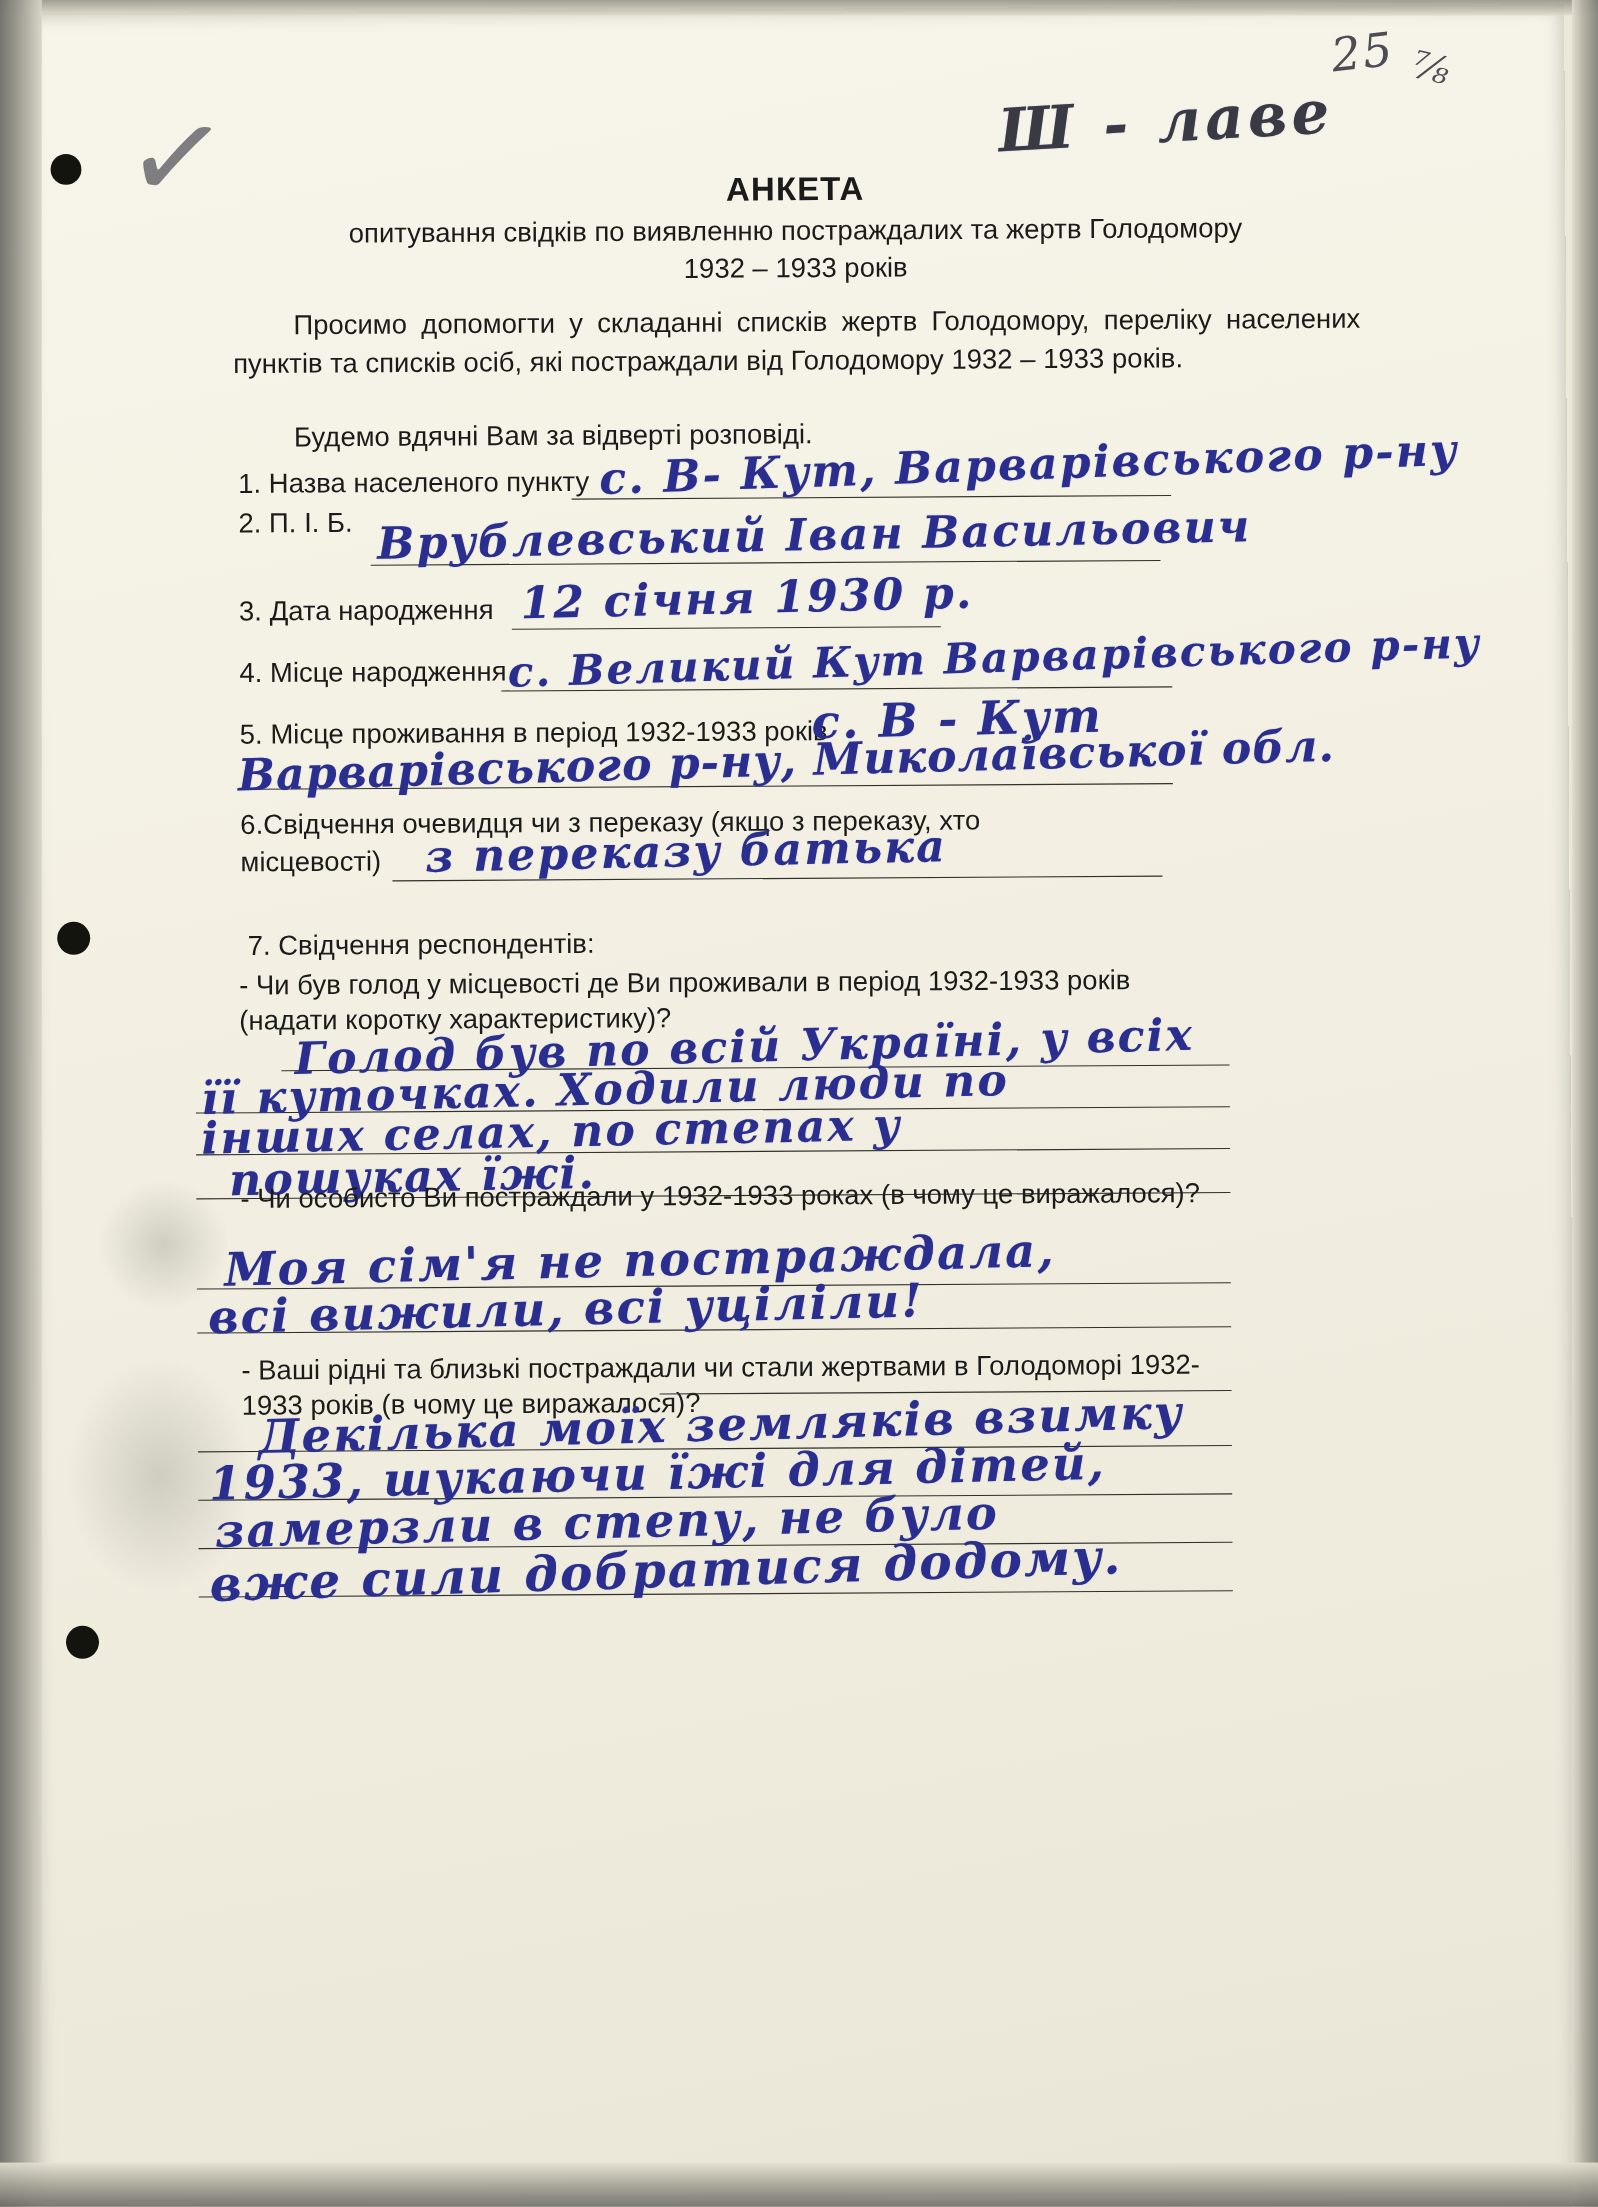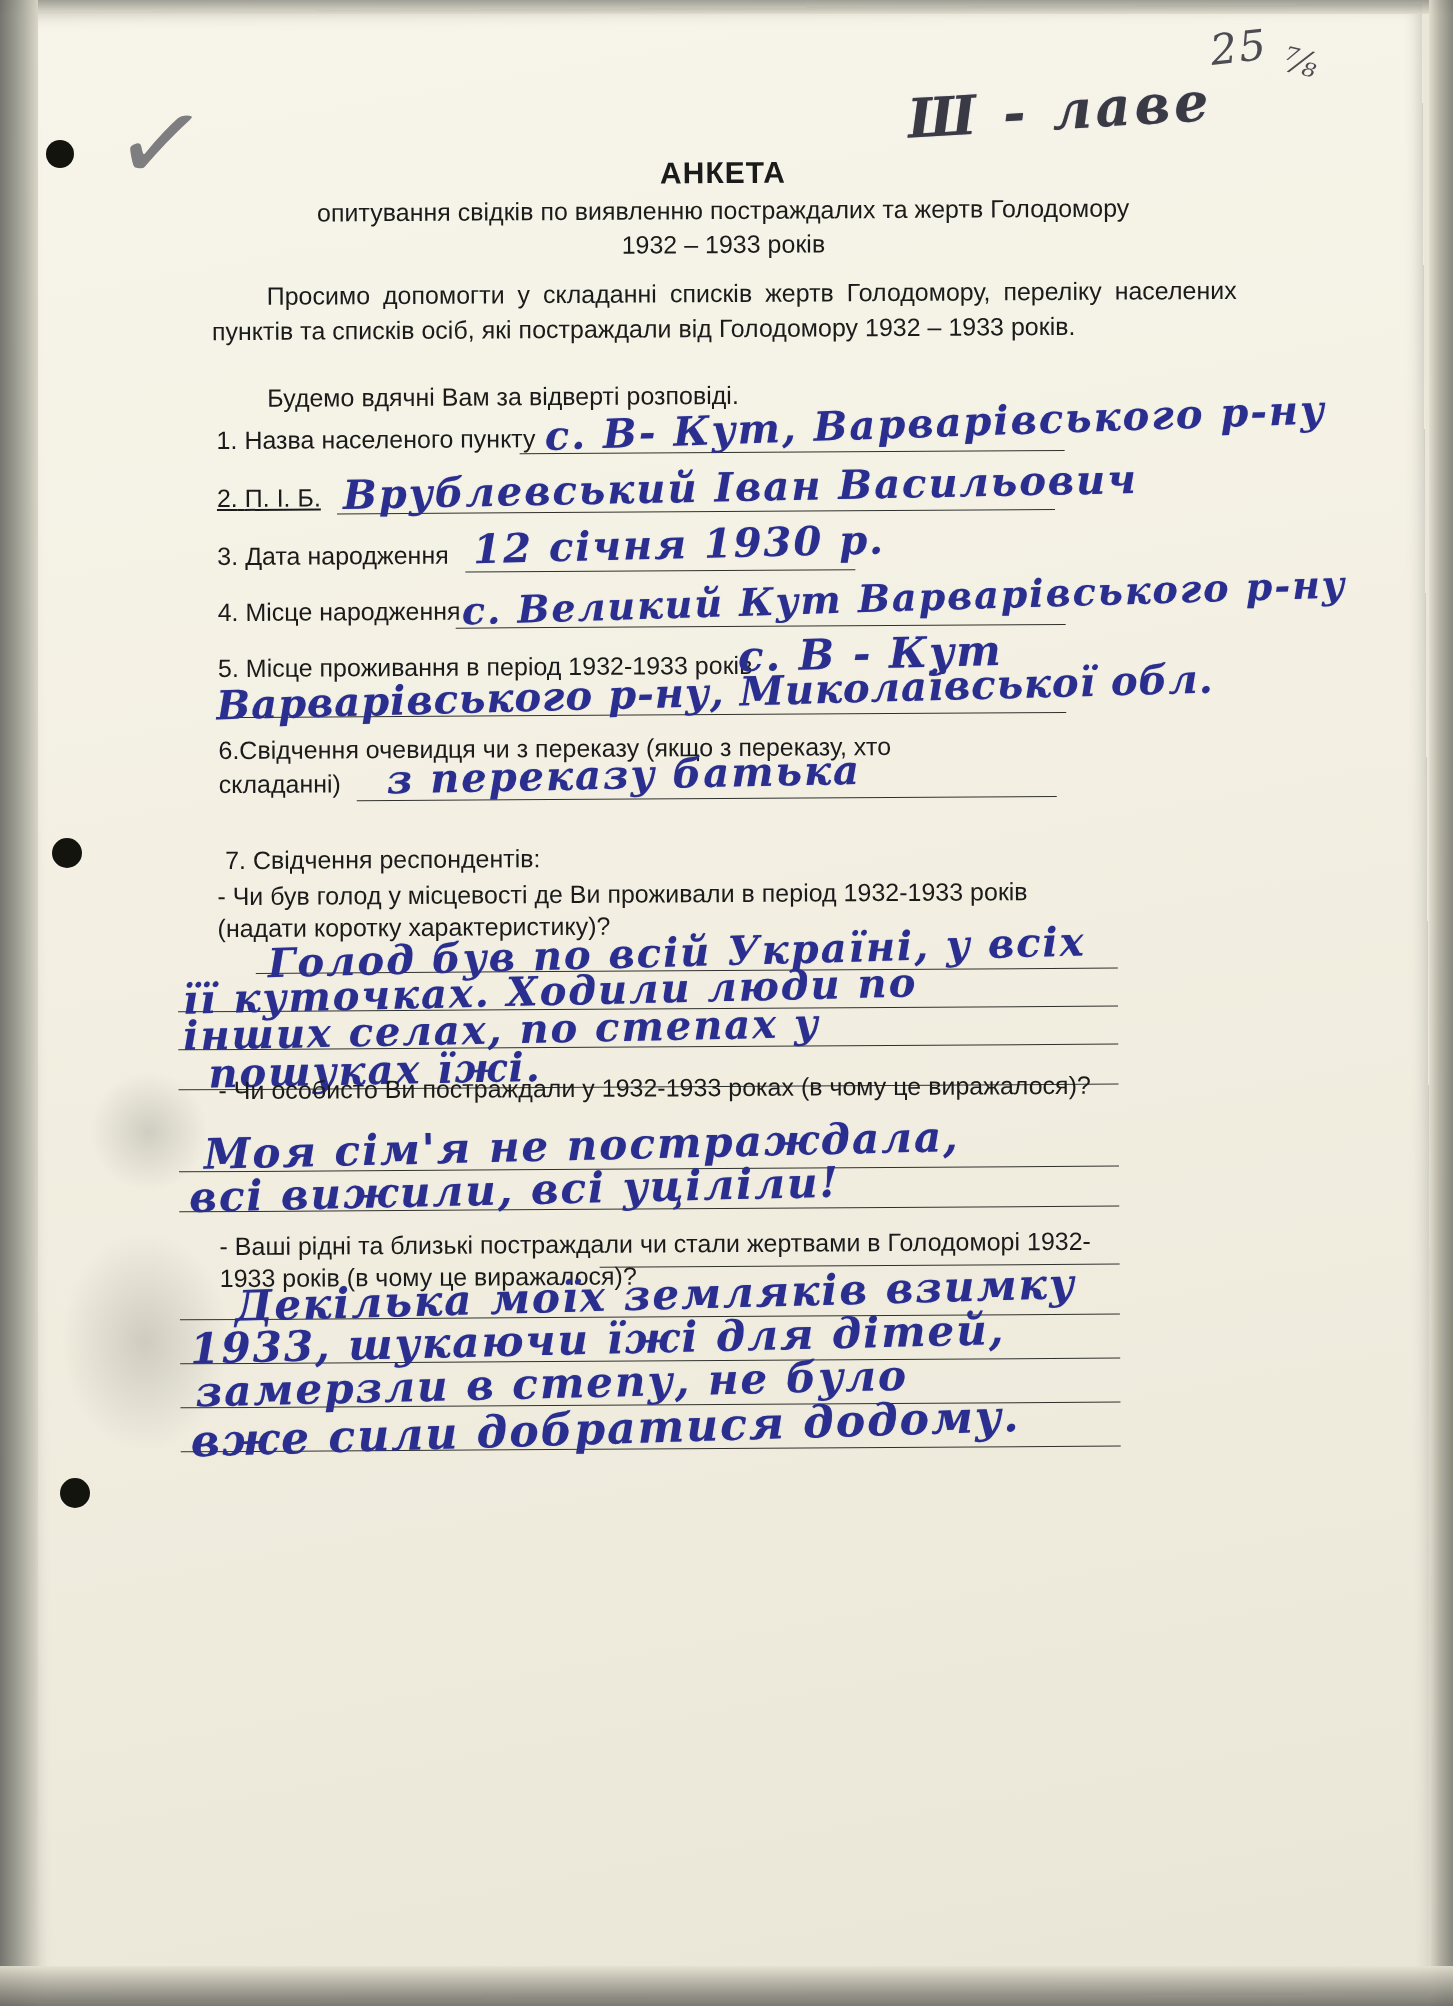--- a/index.html
+++ b/index.html
@@ -124,21 +124,21 @@
       <div class="para" style="left:188px;top:268px;width:1025px;text-indent:55px;">Просимо  допомогти  у  складанні  списків  жертв    Голодомору,  переліку населених пунктів та списків осіб, які постраждали від Голодомору 1932 – 1933 років.</div>
       <div class="para" style="left:188px;top:370px;width:1025px;text-indent:55px;">Будемо вдячні Вам за відверті розповіді.</div>
 
       <div class="line" style="left:192px;top:412px;">
         <span>1.</span>
         <span>Назва населеного пункту</span>
       </div>
       <div class="rule" style="left:495px;top:444px;width:545px;"></div>
       <div class="hw" style="left:520px;top:392px;font-size:40px;transform:rotate(-1.6deg);">с. В- Кут, Варварівського р-ну</div>
 
-      <div class="line" style="left:192px;top:470px;text-decoration:underline;">
+      <div class="line" style="left:192px;top:448px;">
         <span>2.</span>
         <span>П. І. Б.</span>
       </div>
       <div class="rule" style="left:312px;top:503px;width:718px;"></div>
       <div class="hw" style="left:318px;top:455px;font-size:40px;transform:rotate(-0.8deg);">Врублевський Іван Васильович</div>
 
       <div class="line" style="left:192px;top:528px;">
         <span>3.</span>
         <span>Дата народження</span>
       </div>
@@ -156,21 +156,21 @@
         <span>5.</span>
         <span>Місце проживання в період 1932-1933 років</span>
       </div>
       <div class="hw" style="left:712px;top:622px;font-size:42px;transform:rotate(-1deg);">с. В - Кут</div>
       <div class="rule" style="left:190px;top:706px;width:850px;"></div>
       <div class="hw" style="left:190px;top:660px;font-size:40px;transform:rotate(-1.2deg);letter-spacing:1px;">Варварівського р-ну, Миколаївської обл.</div>
 
       <div class="line" style="left:192px;top:722px;width:840px;">
         <span>6.</span><span>Свідчення   очевидця   чи   з   переказу   (якщо   з   переказу,   хто</span>
       </div>
-      <div class="line" style="left:192px;top:756px;">складанні)</div>
+      <div class="line" style="left:192px;top:756px;">місцевості)</div>
       <div class="rule" style="left:330px;top:790px;width:700px;"></div>
       <div class="hw" style="left:360px;top:742px;font-size:40px;transform:rotate(-0.8deg);">з переказу батька</div>
 
       <div class="line" style="left:198px;top:832px;font-size:25px;">7.  Свідчення респондентів:</div>
 
       <div class="line" style="left:190px;top:868px;">-      Чи був голод у місцевості де Ви   проживали в період 1932-1933 років</div>
       <div class="line" style="left:190px;top:900px;">(надати коротку характеристику)?</div>
 
       <div class="rule" style="left:228px;top:962px;width:862px;"></div>
       <div class="rule" style="left:150px;top:1000px;width:940px;"></div>

